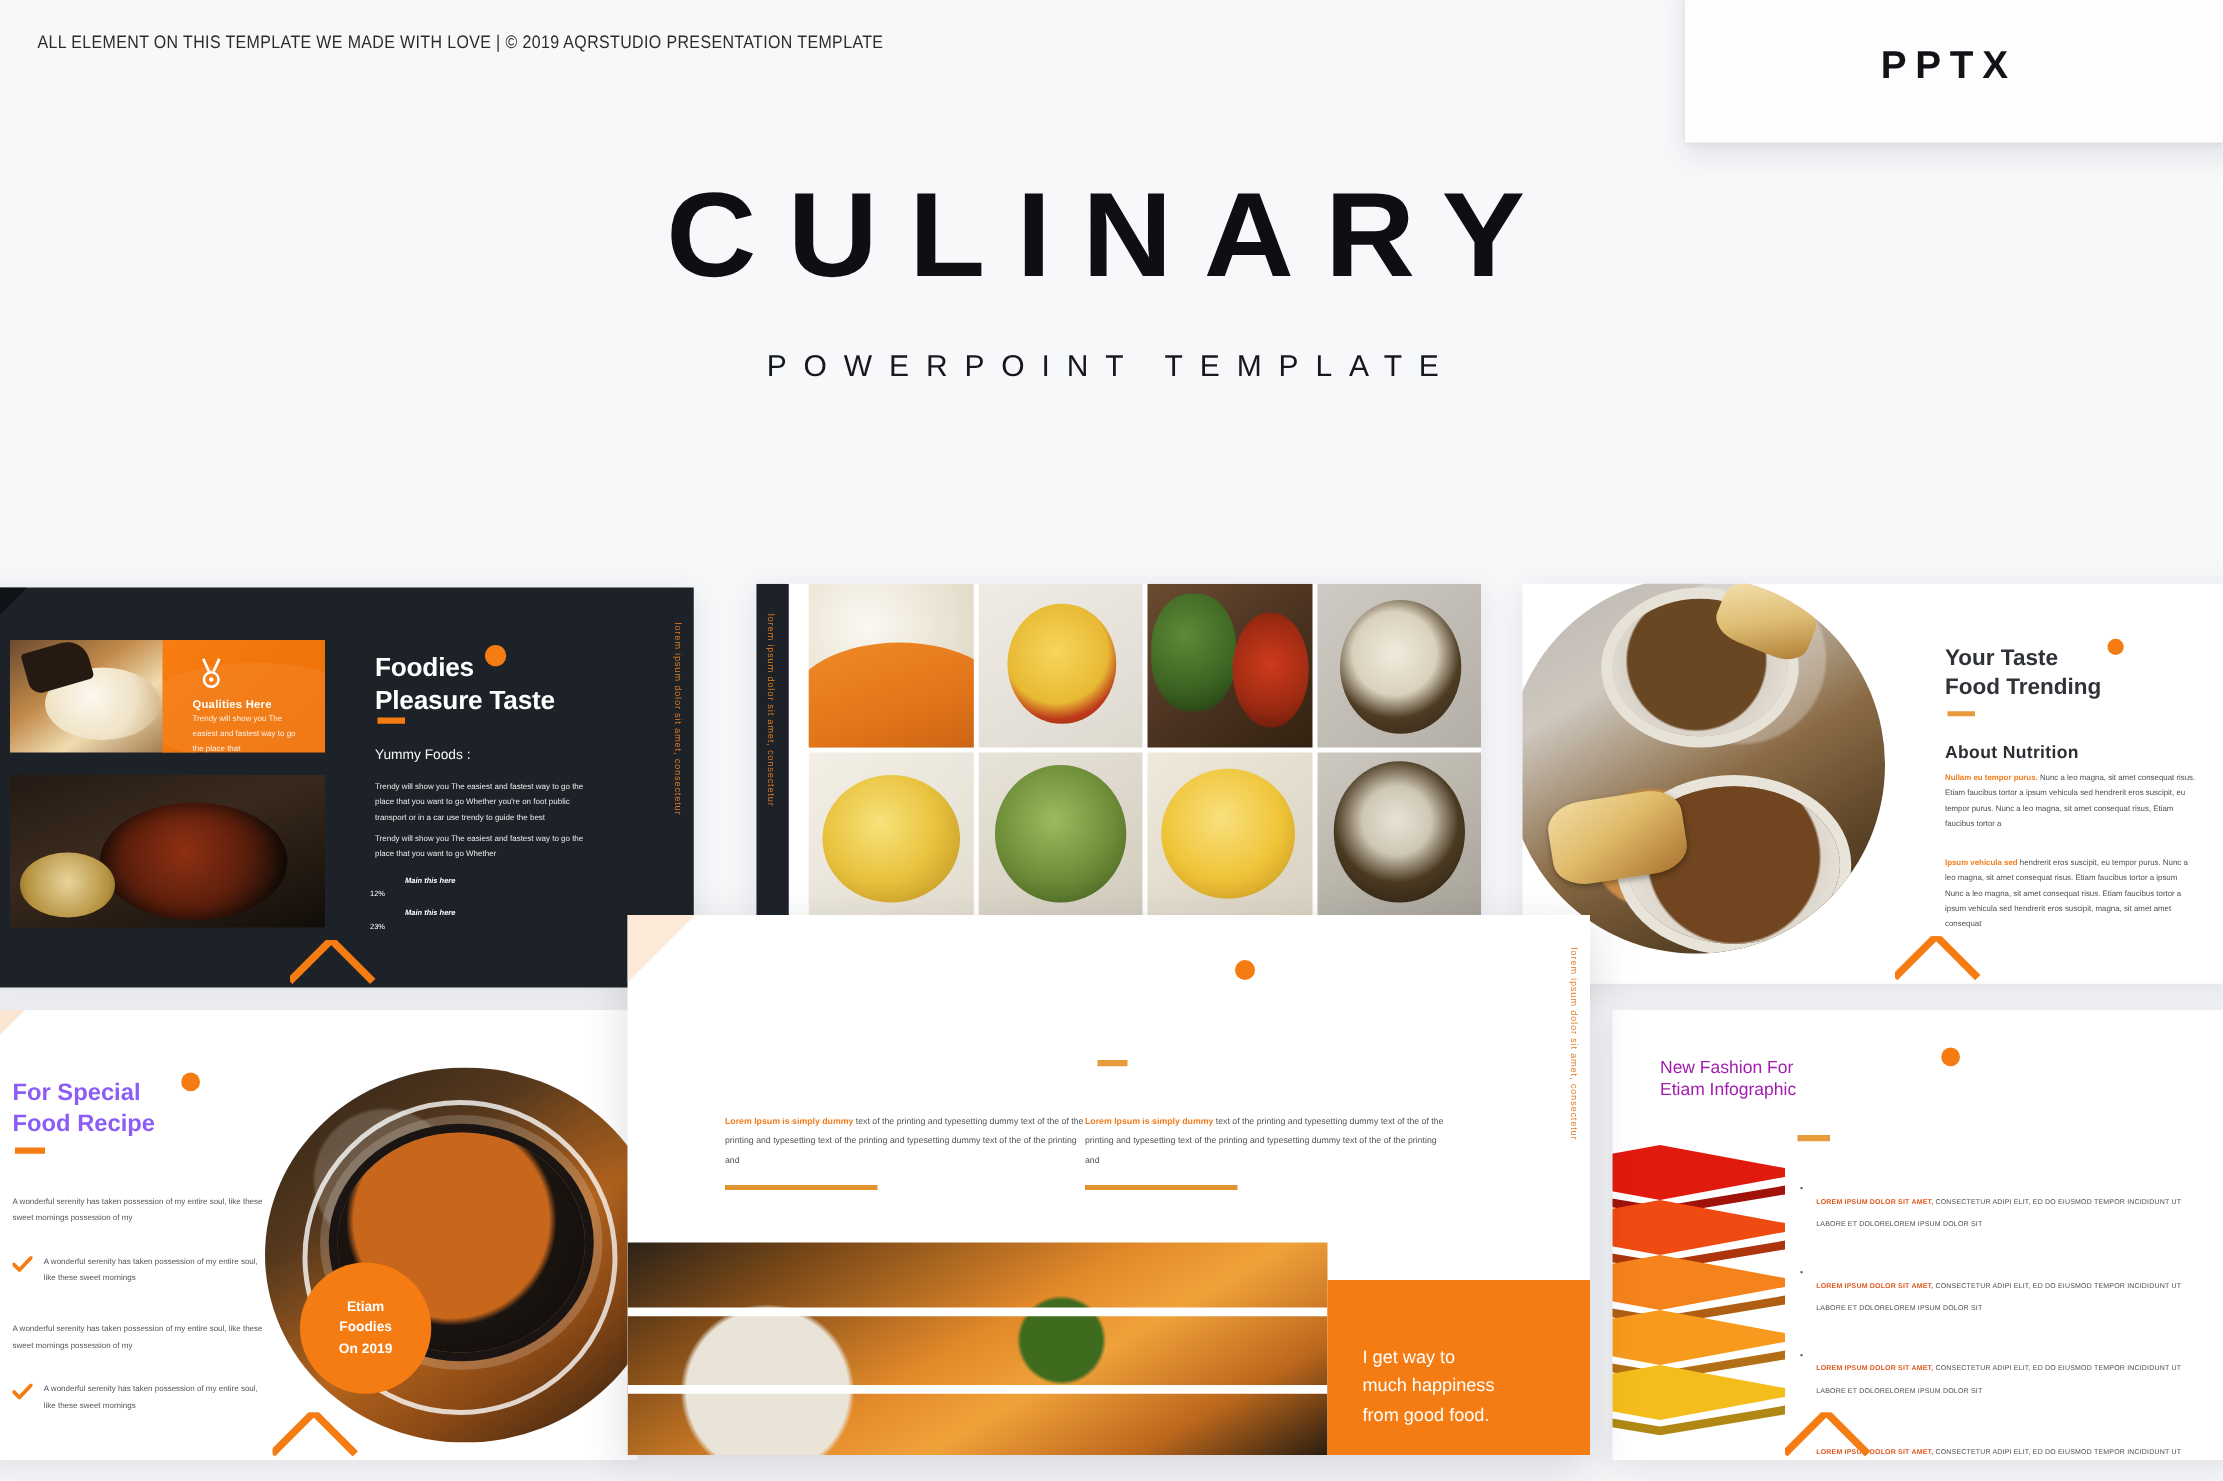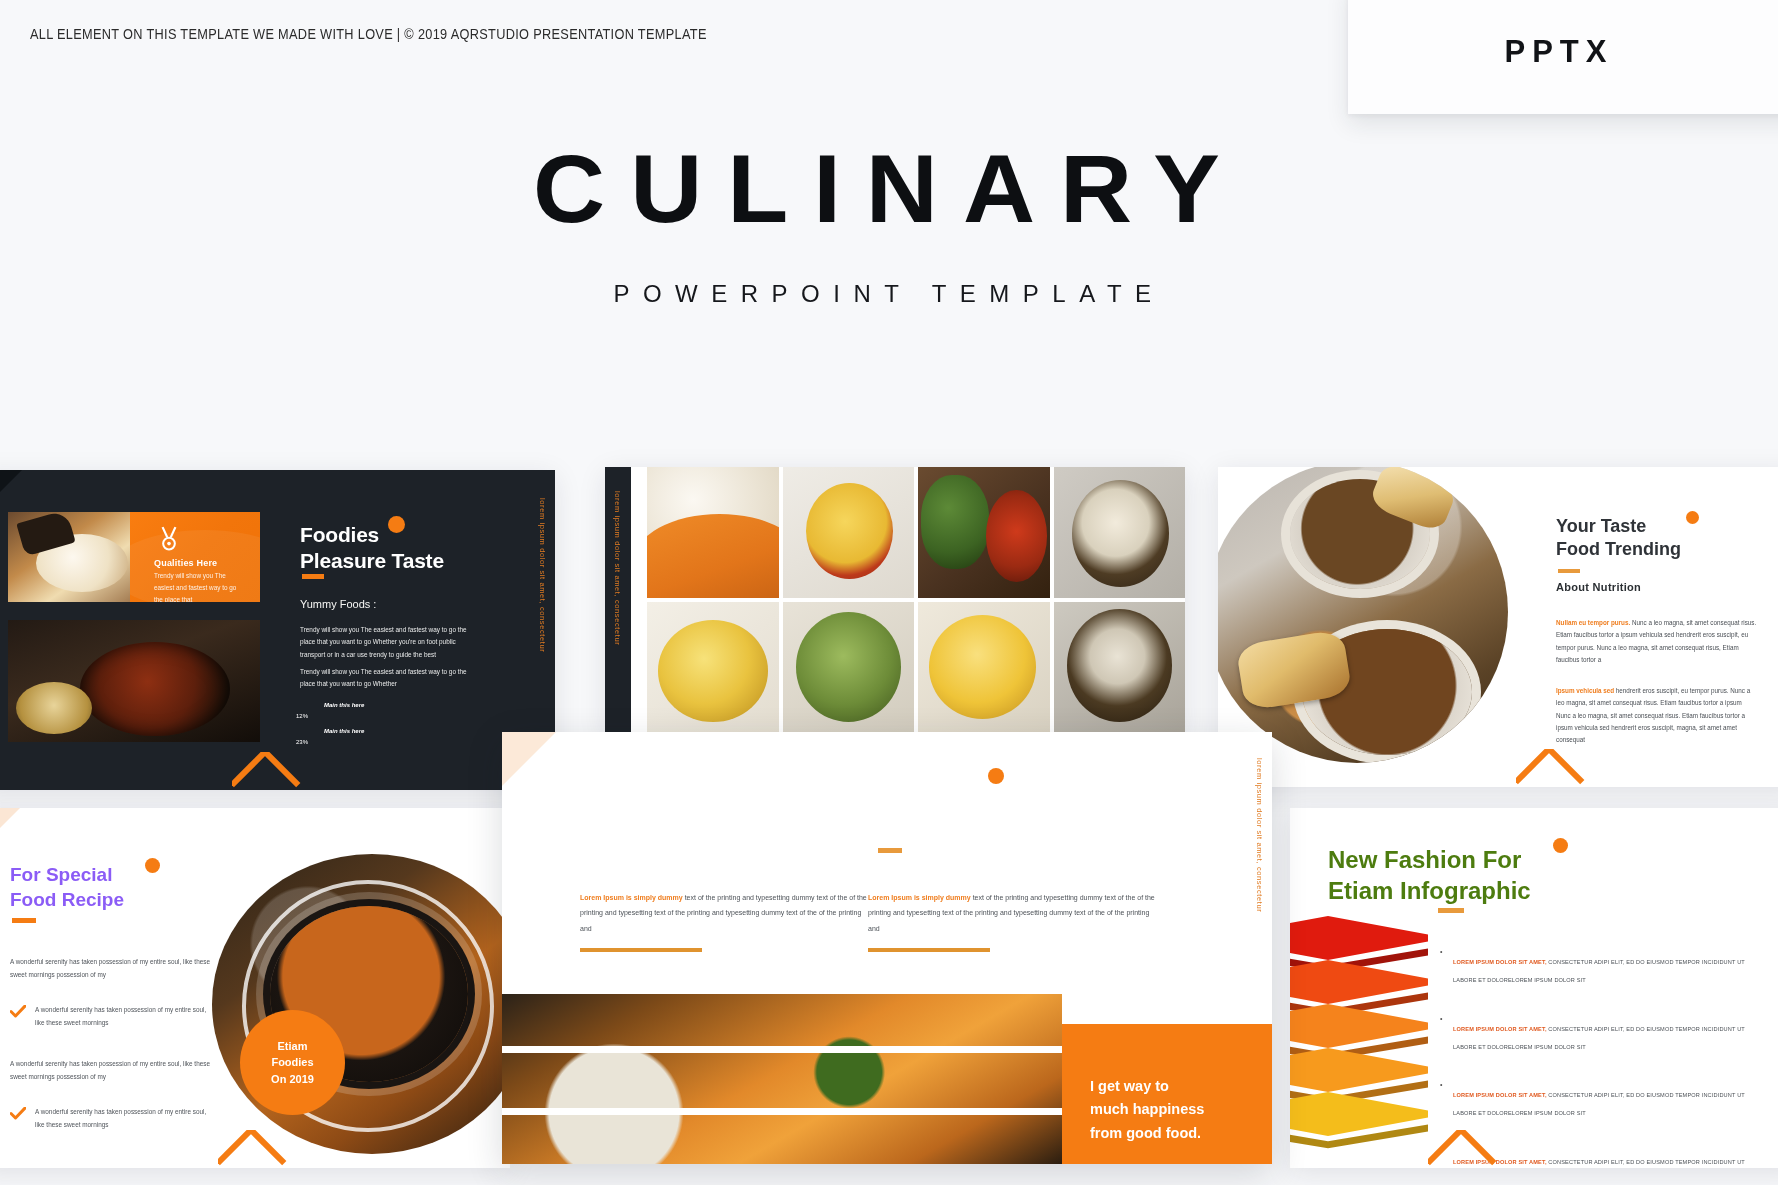--- a/index.html
+++ b/index.html
@@ -207,21 +207,21 @@
     transform: rotate(-9deg); box-shadow: 0 2px 5px rgba(0,0,0,.35); z-index: 3;
   }
   .s3-toast2 {
     position:absolute; left: 168px; top: 12px; width: 78px; height: 48px; border-radius: 24px/16px;
     background: linear-gradient(150deg,#f6e3b5 0%,#dfbd73 50%,#a9772f 100%);
     transform: rotate(22deg); z-index: 3;
   }
   .s3-title { position:absolute; left: 338px; top: 48px; font-size: 18px; font-weight: 800; color:#2f3338; line-height:1.3; }
   .s3-dot { left: 468px; top: 44px; width: 13px; height: 13px; }
   .s3-rule { position:absolute; left: 340px; top: 102px; width: 22px; height: 4px; }
-  .s3-h { position:absolute; left: 338px; top: 114px; font-size: 11px; font-weight: 700; color:#2b2f33; letter-spacing:.3px; }
+  .s3-h { position:absolute; left: 338px; top: 126px; font-size: 14px; font-weight: 700; color:#2b2f33; letter-spacing:.3px; }
   .s3-p { position:absolute; left: 338px; width: 202px; font-size: 6.3px; line-height: 1.95; color:#4a4f55; }
   .s3-p .lead { color: #ef7d1e; font-weight: 600; }
   .s3-fold { position:absolute; left: 298px; bottom: 0; }
 
   
   #slide4 { left: -20px; top: 808px; width: 530px; height: 360px; }
   .s4-fold-tl { position:absolute; left:0; top:0; width:0; height:0;
     border-top: 40px solid #fbe6d4; border-right: 40px solid transparent; }
   .s4-title { position:absolute; left: 30px; top: 55px; font-size: 19px; font-weight: 800; color:#8b5cf6; line-height:1.3; }
   .s4-dot { left: 165px; top: 50px; width: 15px; height: 15px; }
@@ -275,25 +275,25 @@
       radial-gradient(circle at 20% 70%, #e9e4d7 0 14%, rgba(0,0,0,0) 15%),
       radial-gradient(circle at 62% 46%, #3f6b1f 0 9%, rgba(0,0,0,0) 10%),
       linear-gradient(150deg,#2b2218 0%,#7d4a18 20%,#e2892a 48%,#f0a23a 62%,#bb671c 82%,#2a1d10 100%);
     overflow: hidden;
   }
   .s5-img .stripe { position:absolute; left:0; width: 100%; height: 7px; background:#ffffff; }
   .s5-quote {
     position:absolute; left: 560px; top: 292px; width: 210px; height: 140px;
     background: #f57c13; display:flex; align-items:center;
   }
-  .s5-quote-text { padding-left: 28px; font-size: 14.5px; font-weight: 700; color:#fff; line-height: 1.6; margin-top: 32px; }
+  .s5-quote-text { padding-left: 28px; font-size: 14.5px; font-weight: 400; color:#fff; line-height: 1.6; margin-top: 32px; }
 
   
   #slide6 { left: 1290px; top: 808px; width: 510px; height: 360px; }
-  .s6-title { position:absolute; left: 38px; top: 36px; font-size: 24px; font-weight: 700; color:#4d7c0f; line-height:1.3; }
+  .s6-title { position:absolute; left: 38px; top: 36px; font-size: 14px; font-weight: 400; color:#a21caf; line-height:1.3; }
   .s6-dot { left: 263px; top: 30px; width: 15px; height: 15px; }
   .s6-rule { position:absolute; left: 148px; top: 100px; width: 26px; height: 5px; }
   .s6-stack { position:absolute; left: -62px; top: 120px; width: 200px; }
   .s6-layer { position: relative; height: 56px; margin-top: -12px; }
   .s6-layer .top {
     position:absolute; left:0; top:0; width: 100%; height: 44px;
     clip-path: polygon(50% 0%, 100% 42%, 100% 58%, 50% 100%, 0 58%, 0 42%);
   }
   .s6-layer .side {
     position:absolute; left:0; top: 14px; width: 100%; height: 44px;

